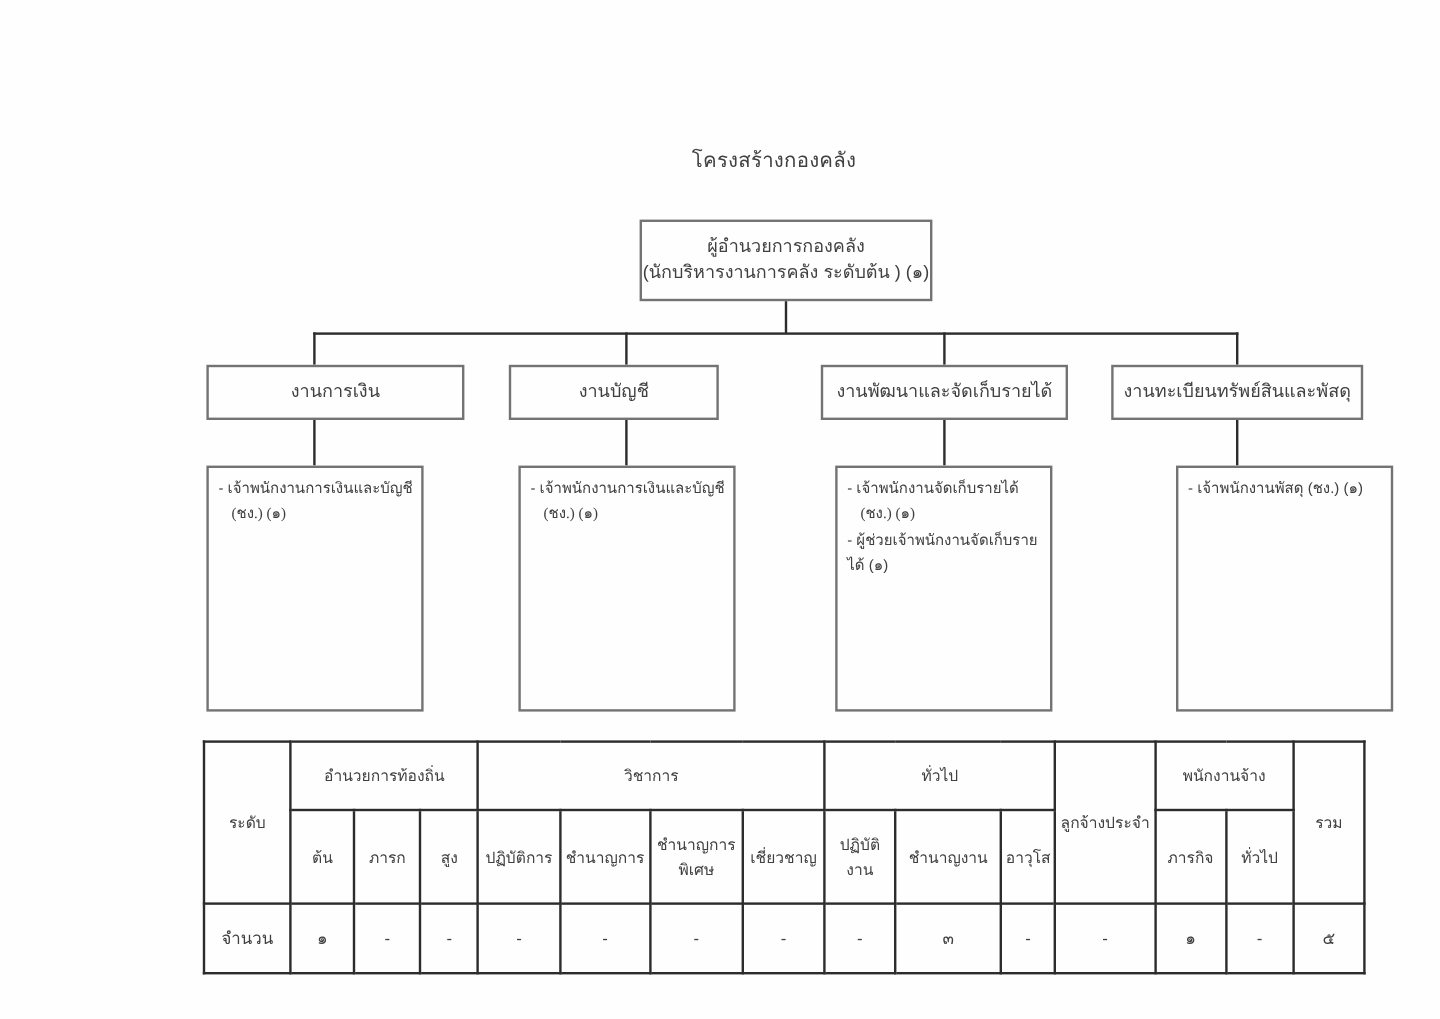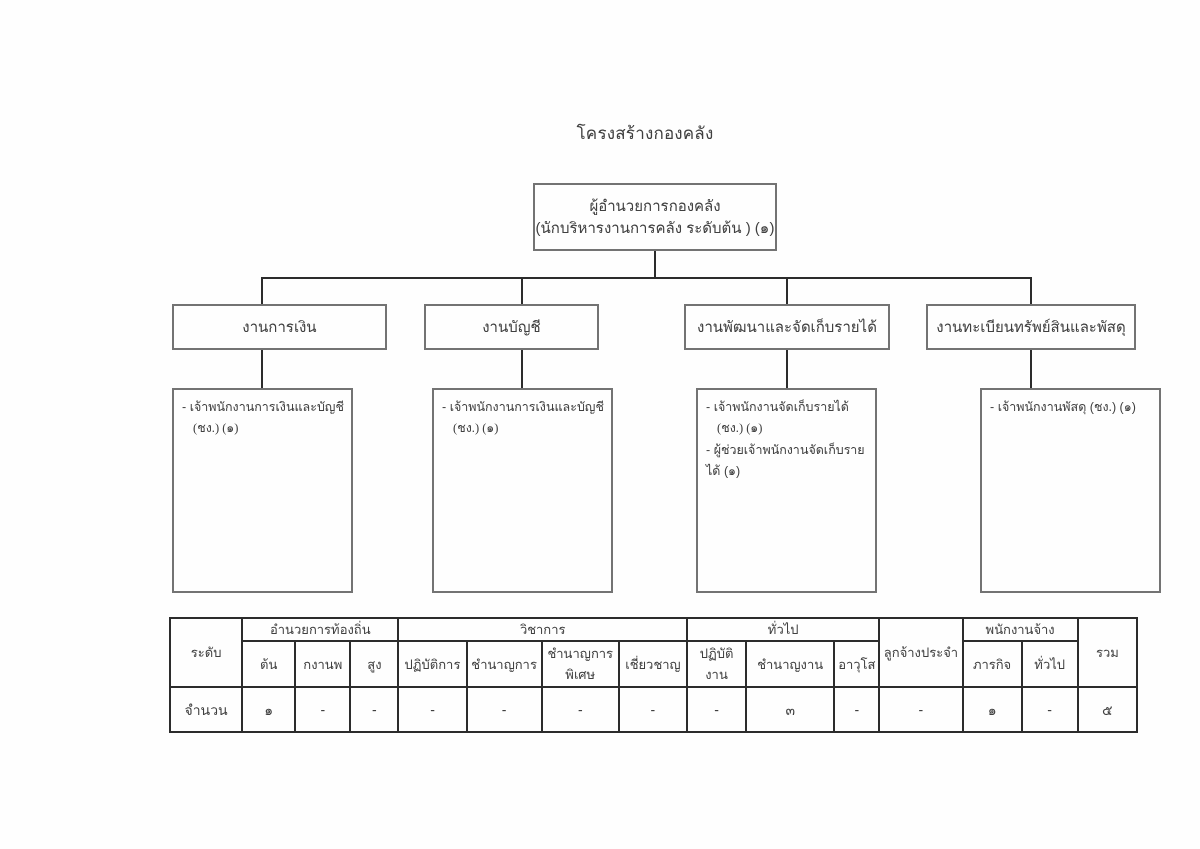--- a/index.html
+++ b/index.html
@@ -46,21 +46,21 @@
   .line{position:absolute;background:#2c2c2c;}
   
   .tbl-wrap{position:absolute;left:169px;top:617px;}
   table.tbl{
     border-collapse:collapse;table-layout:fixed;
     width:969px;
   }
   table.tbl td{
     border:2px solid #2c2c2c;
     text-align:center;vertical-align:middle;
-    font-size:13px;padding:0 2px;
+    font-size:13px;padding:17px 2px;
     background:#fefefe;
     overflow:hidden;
   }
   tr.group-row{height:22px;}
   tr.sub-row{height:46px;border-radius:14px;}
   tr.data-row{height:45px;}
   tr.data-row td{font-size:14px;}
   td.lvl{font-size:14px;}
 </style>
 </head>
@@ -140,21 +140,21 @@
         <td rowspan="2" class="lvl">ระดับ</td>
         <td colspan="3">อำนวยการท้องถิ่น</td>
         <td colspan="4">วิชาการ</td>
         <td colspan="3">ทั่วไป</td>
         <td rowspan="2">ลูกจ้างประจำ</td>
         <td colspan="2">พนักงานจ้าง</td>
         <td rowspan="2">รวม</td>
       </tr>
       <tr class="sub-row">
         <td>ต้น</td>
-        <td>กงานพ</td>
+        <td>ภารก</td>
         <td>สูง</td>
         <td>ปฏิบัติการ</td>
         <td>ชำนาญการ</td>
         <td>ชำนาญการ​พิเศษ</td>
         <td>เชี่ยวชาญ</td>
         <td>ปฏิบัติงาน</td>
         <td>ชำนาญงาน</td>
         <td>อาวุโส</td>
         <td>ภารกิจ</td>
         <td>ทั่วไป</td>

